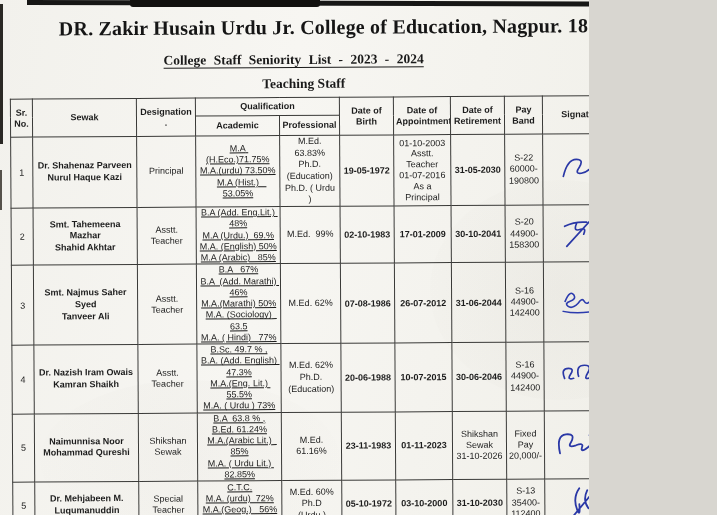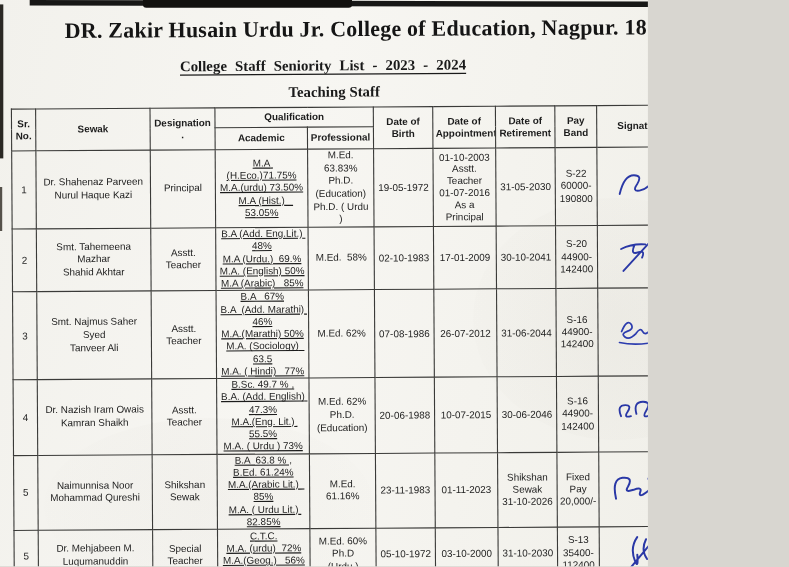--- a/index.html
+++ b/index.html
@@ -38,25 +38,25 @@
     position:absolute; left:11px; top:97px; width:611px;
     border-collapse:collapse; table-layout:fixed;
   }
   table.seniority td, table.seniority th {
     border:1px solid #3a3a38; padding:0 2px; text-align:center; vertical-align:middle;
     font-size:9px; color:#1c1c1c; overflow:hidden;
   }
   th.hdr { font-weight:bold; font-size:9px; line-height:1.15; white-space:pre-line; }
   th.qual { font-size:11px; }
   .pre { white-space:pre-wrap; }
-  td.name { text-align:left; padding-left:4px; font-weight:normal; font-size:9.5px; line-height:1.3; }
+  td.name { text-align:left; padding-left:4px; font-weight:bold; font-size:9.5px; line-height:1.3; }
   td.acad { text-align:left; padding-left:3px; font-size:8px; line-height:1.25;text-decoration:underline; }
   td.prof { font-size:8.5px; line-height:1.3;border-radius:21px; }
   td.desig { font-size:9px; line-height:1.25; }
-  td.date { font-size:9px; }
+  td.date { font-size:9px;font-weight:bold; }
   td.pay  { font-size:8px; line-height:1.25; }
   td.small { font-size:8px; line-height:1.2; }
   td.sig { padding:0; }
   .sig-wrap { display:flex; align-items:center; justify-content:center; width:100%; height:100%; }
 
   .stamp { position:absolute; left:584px; top:424px; width:140px; transform:rotate(-2deg); }
   .stamp-sig { display:block; margin-left:34px; }
   .stamp-line1 { font-weight:bold; font-size:11px; letter-spacing:1px; text-align:center; margin-top:-4px; }
   .stamp-line2 { font-weight:bold; font-size:7.5px; text-align:center; margin-top:1px; white-space:nowrap; }
   .stamp-line3 { font-weight:bold; font-size:7.5px; text-align:center; margin-top:2px; white-space:nowrap; }
@@ -153,27 +153,27 @@
       <tr style="height:44px">
         <td>2</td>
         <td class="name pre">Smt. Tahemeena Mazhar
 Shahid Akhtar</td>
         <td class="desig pre">Asstt.
 Teacher</td>
         <td class="acad pre">B.A (Add. Eng.Lit.) 48%
 M.A (Urdu.)  69.%
 M.A. (English) 50%
 M.A (Arabic)   85%</td>
-        <td class="prof pre">M.Ed.  58%</td>
+        <td class="prof pre">M.Ed.  99%</td>
         <td class="date">02-10-1983</td>
         <td class="date">17-01-2009</td>
         <td class="date">30-10-2041</td>
         <td class="pay pre">S-20
 44900-
-142400</td>
+158300</td>
         <td class="sig">
           <div class="sig-wrap">
                 <svg width="56" height="34" viewBox="0 0 56 34">
             <path d="M10,10 Q20,5 32,6 M22,7 Q18,16 26,13 Q32,11 29,18 M36,4 L12,30" fill="none" stroke="#2a38a6" stroke-width="1.7" stroke-linecap="round"></path>
             <circle cx="41" cy="10" r="1.2" fill="#2a38a6"></circle>
           </svg>
               </div>
         </td>
       </tr>
 

